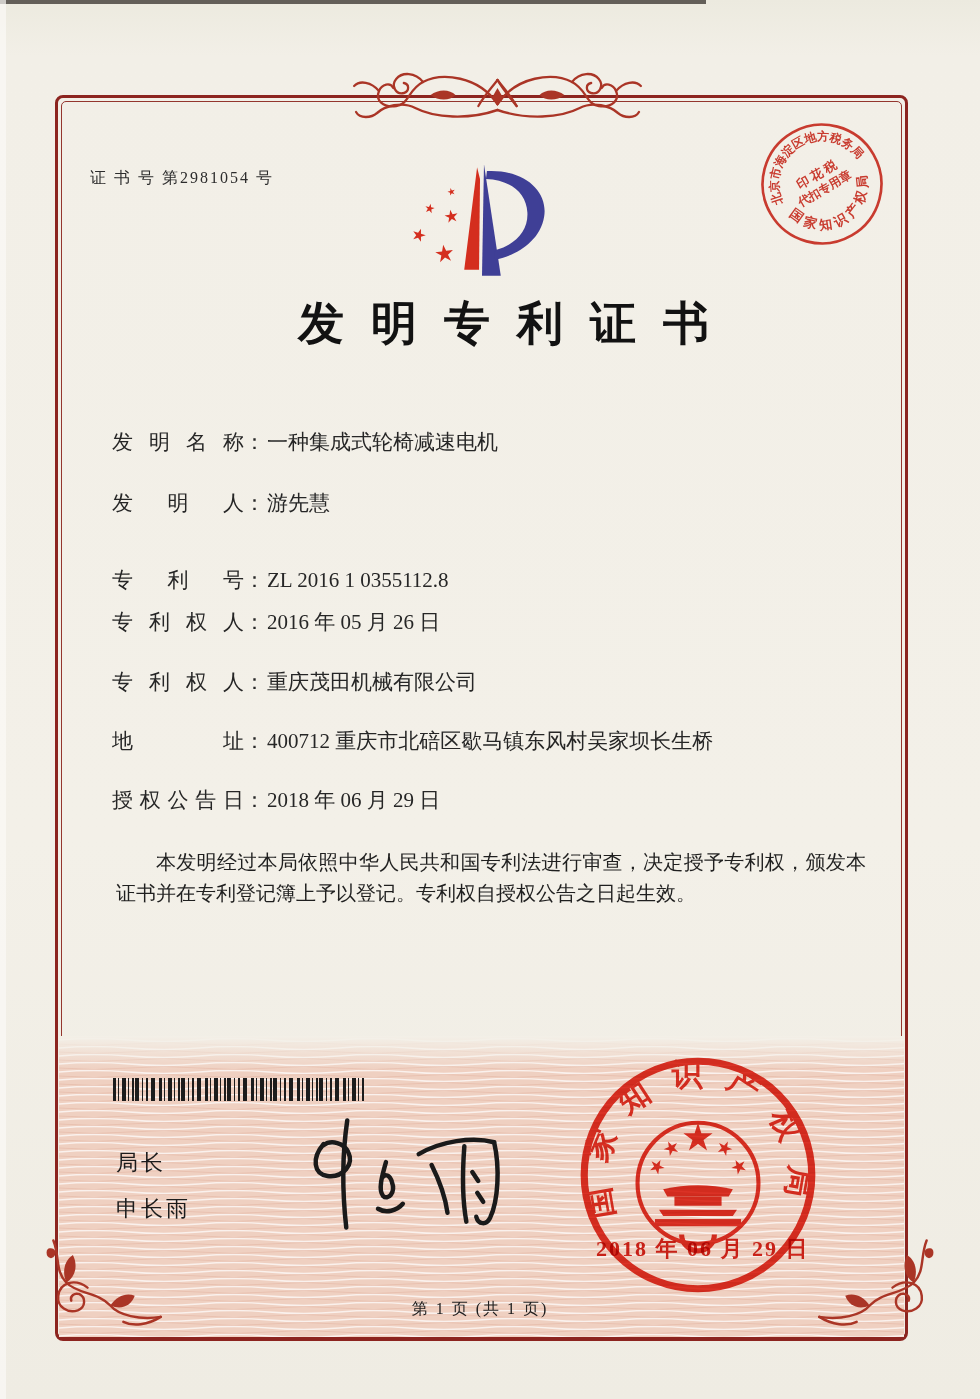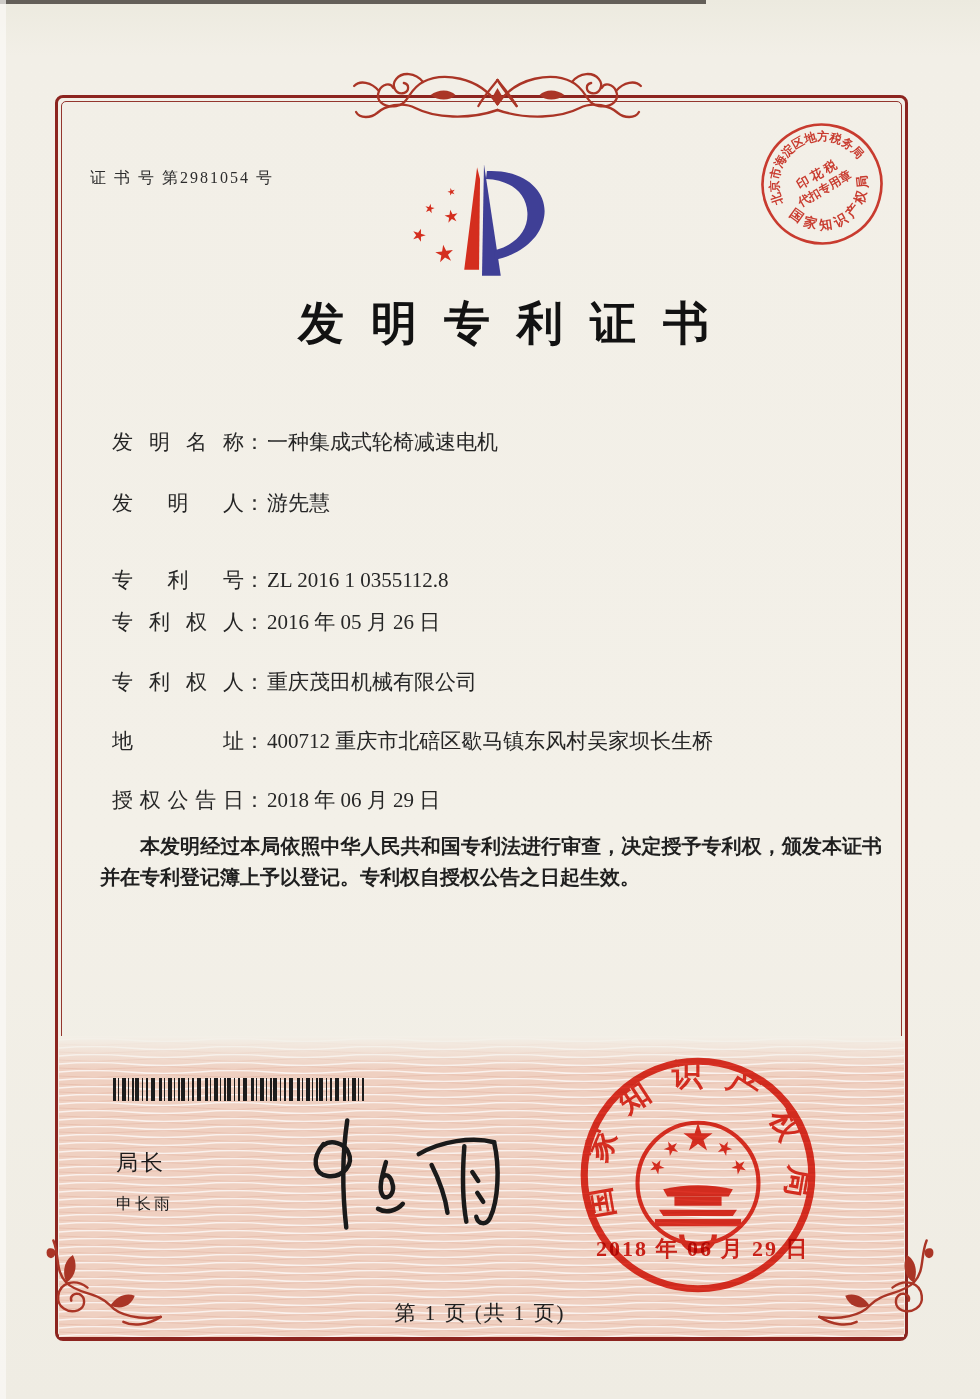--- a/index.html
+++ b/index.html
@@ -38,41 +38,41 @@
 
   .fields{position:absolute;left:112px;top:0;width:780px;font-size:21px;}
   .frow{position:absolute;left:0;white-space:nowrap;}
   .flabel{display:inline-block;width:132px;text-align:justify;text-align-last:justify;vertical-align:bottom;}
   .fcolon{display:inline-block;margin-right:2px;}
   .frow .second{position:absolute;left:368px;top:0;}
   .r0{top:428px}.r1{top:489px}.r2{top:566px}.r3{top:608px}.r4{top:668px}.r5{top:727px}.r6{top:786px}
 
   .body-text{position:absolute;left:100px;top:831px;width:782px;font-size:20px;
     line-height:31px;text-align:justify;color:#1f1f1f;}
-  .body-text p{margin:0;text-indent:2em;font-weight:bold;}
+  .body-text p{margin:16px;text-indent:2em;}
 
   .barcode{position:absolute;left:113px;top:1078px;width:252px;height:23px;
     background:repeating-linear-gradient(90deg,
       #1c1c1c 0 3px,transparent 3px 5px,#1c1c1c 5px 6px,transparent 6px 9px,
       #1c1c1c 9px 13px,transparent 13px 15px,#1c1c1c 15px 16px,transparent 16px 19px,
       #1c1c1c 19px 21px,transparent 21px 22px,#1c1c1c 22px 26px,transparent 26px 29px,
       #1c1c1c 29px 30px,transparent 30px 33px,#1c1c1c 33px 35px,transparent 35px 38px,
       #1c1c1c 38px 42px,transparent 42px 46px);}
 
   .sign-title{position:absolute;left:116px;top:1148px;font-size:22px;letter-spacing:3px;color:#1c1c1c;text-align:center;}
-  .sign-name{position:absolute;left:116px;top:1194px;font-size:16px;letter-spacing:3px;color:#1c1c1c;}
+  .sign-name{position:absolute;left:116px;top:1194px;font-size:22px;letter-spacing:3px;color:#1c1c1c;}
   .signature{position:absolute;left:252px;top:1112px;width:258px;height:125px;}
 
   .seal{position:absolute;left:575px;top:1052px;width:246px;height:246px;
     mix-blend-mode:multiply;opacity:.93;}
   .seal-date{position:absolute;left:596px;top:1234px;font-size:22px;font-weight:700;
     letter-spacing:2px;color:#d5281e;mix-blend-mode:multiply;}
 
   .footer{position:absolute;left:20px;top:1299px;width:920px;text-align:center;
-    font-size:21px;letter-spacing:2px;color:#202020;}
+    font-size:16px;letter-spacing:2px;color:#202020;}
 </style>
 </head>
 <body>
 
 <div class="page">
   <div class="scan-top"></div>
   <div class="scan-left"></div>
 
   <svg width="0" height="0" style="position:absolute">
     <defs>

